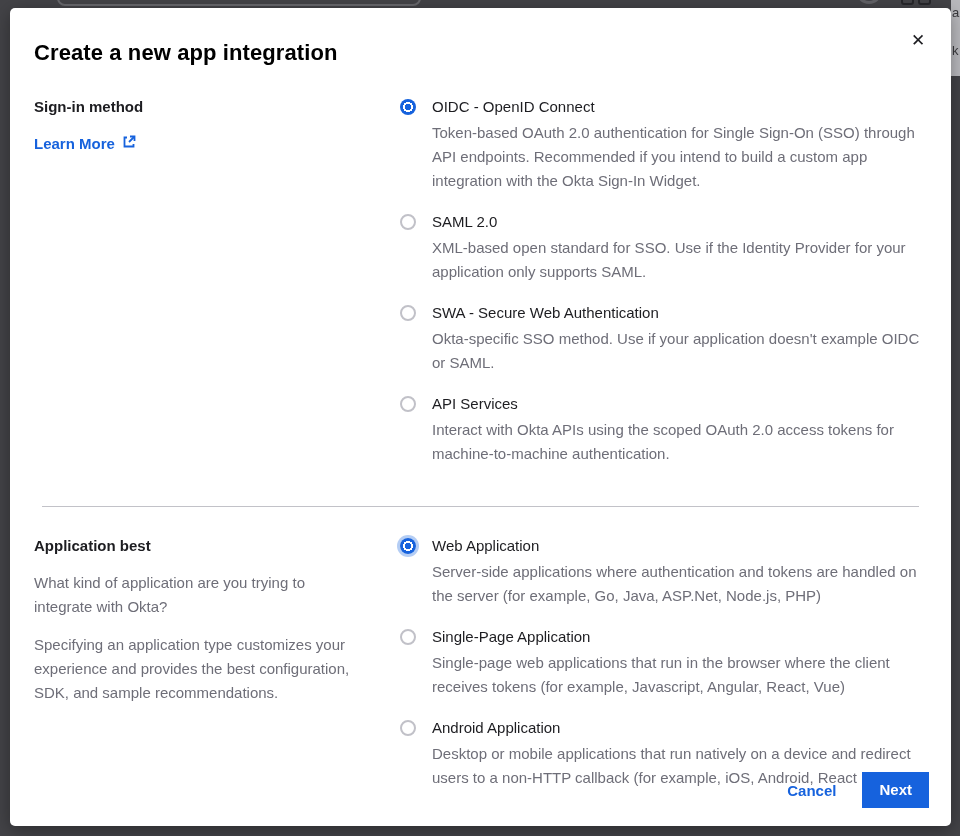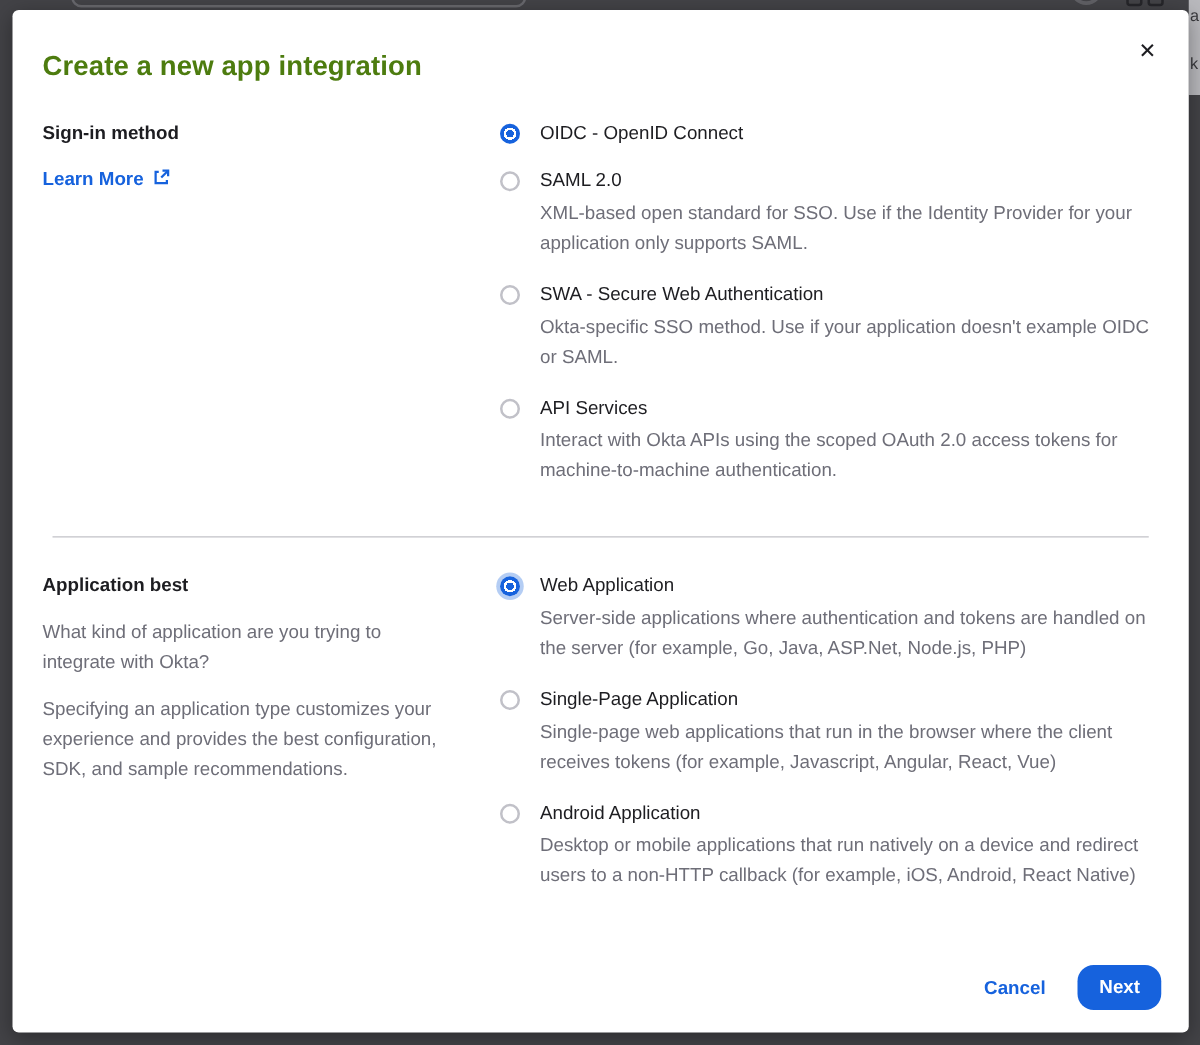--- a/index.html
+++ b/index.html
@@ -39,21 +39,21 @@
     padding:0 24px;
   }
   .close-btn {
     position:absolute; top:22px; right:22px;
     width:22px; height:22px; border:none; background:none;
     font-size:17px; color:#1d1d21; cursor:pointer; line-height:22px; text-align:center;
     padding:0;
   }
   .modal-title {
     margin-top:32px;
-    font-size:22px; font-weight:700; color:#4d7c0f; letter-spacing:.1px;
+    font-size:22px; font-weight:700; color:#000000; letter-spacing:.1px;
   }
 
   .section {
     display:grid; grid-template-columns:366px 1fr;
     margin-top:32px;
   }
   .col-left { padding-right:40px; }
   .section-label { font-size:15px; font-weight:700; color:#1d1d21; line-height:18px; }
   .learn-more {
     display:inline-flex; gap:7px;
@@ -86,21 +86,21 @@
   .footer {
     position:absolute; right:22px; bottom:18px;
     display:flex; align-items:center;
   }
   .cancel-btn {
     background:none; border:none; font-family:inherit;
     font-size:15px; font-weight:700; color:#1662dd; cursor:pointer; padding:0;
     margin-right:26px;
   }
   .next-btn {
-    background:#1662dd; border:none; border-radius:13px; font-family:inherit;
+    background:#1662dd; border:none; border-radius:0; font-family:inherit;
     font-size:15px; font-weight:700; color:#ffffff; cursor:pointer;
     padding:10px 17px; line-height:16px;
   }
 </style>
 </head>
 <body>
 
 <div class="bg-frag-searchbar"></div>
 <div class="bg-frag-help"></div>
 <div class="bg-frag-grid1"></div>
@@ -129,20 +129,21 @@
           </svg>
         </span>
       </a>
     </div>
     <div class="col-right">
 
       <div class="option">
         <div class="radio selected"></div>
         <div>
           <div class="option-label">OIDC - OpenID Connect</div>
+          <div class="option-desc">Token-based OAuth 2.0 authentication for Single Sign-On (SSO) through API endpoints. Recommended if you intend to build a custom app integration with the Okta Sign-In Widget.</div>
         </div>
       </div>
 
       <div class="option">
         <div class="radio"></div>
         <div>
           <div class="option-label">SAML 2.0</div>
           <div class="option-desc">XML-based open standard for SSO. Use if the Identity Provider for your application only supports SAML.</div>
         </div>
       </div>

